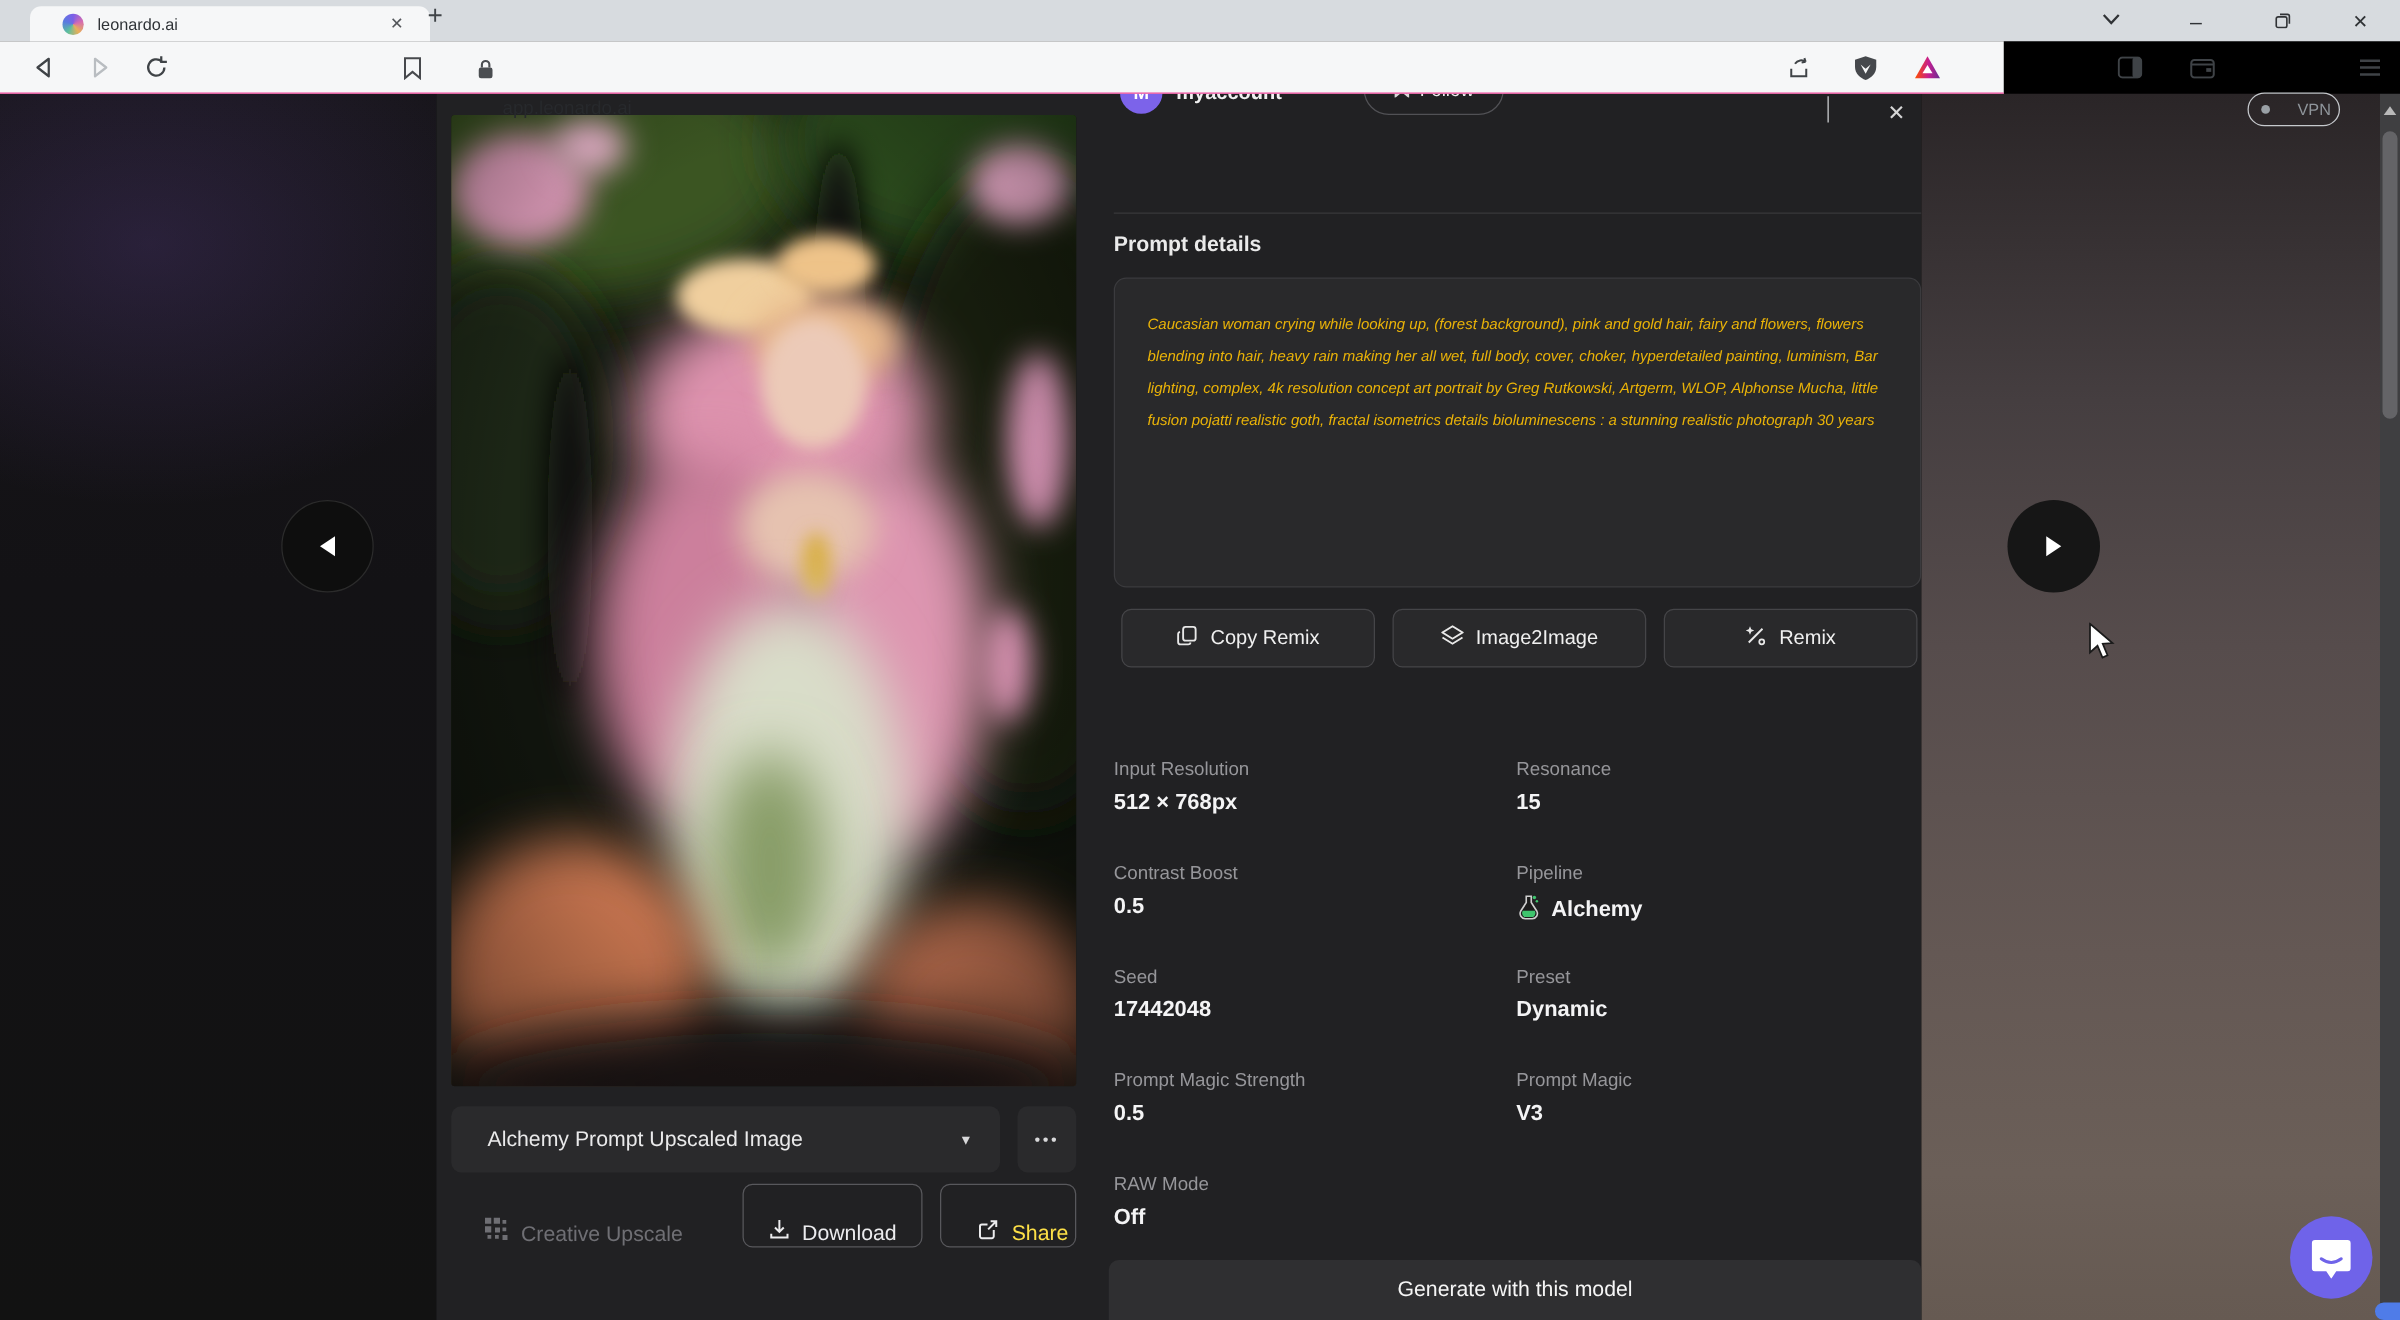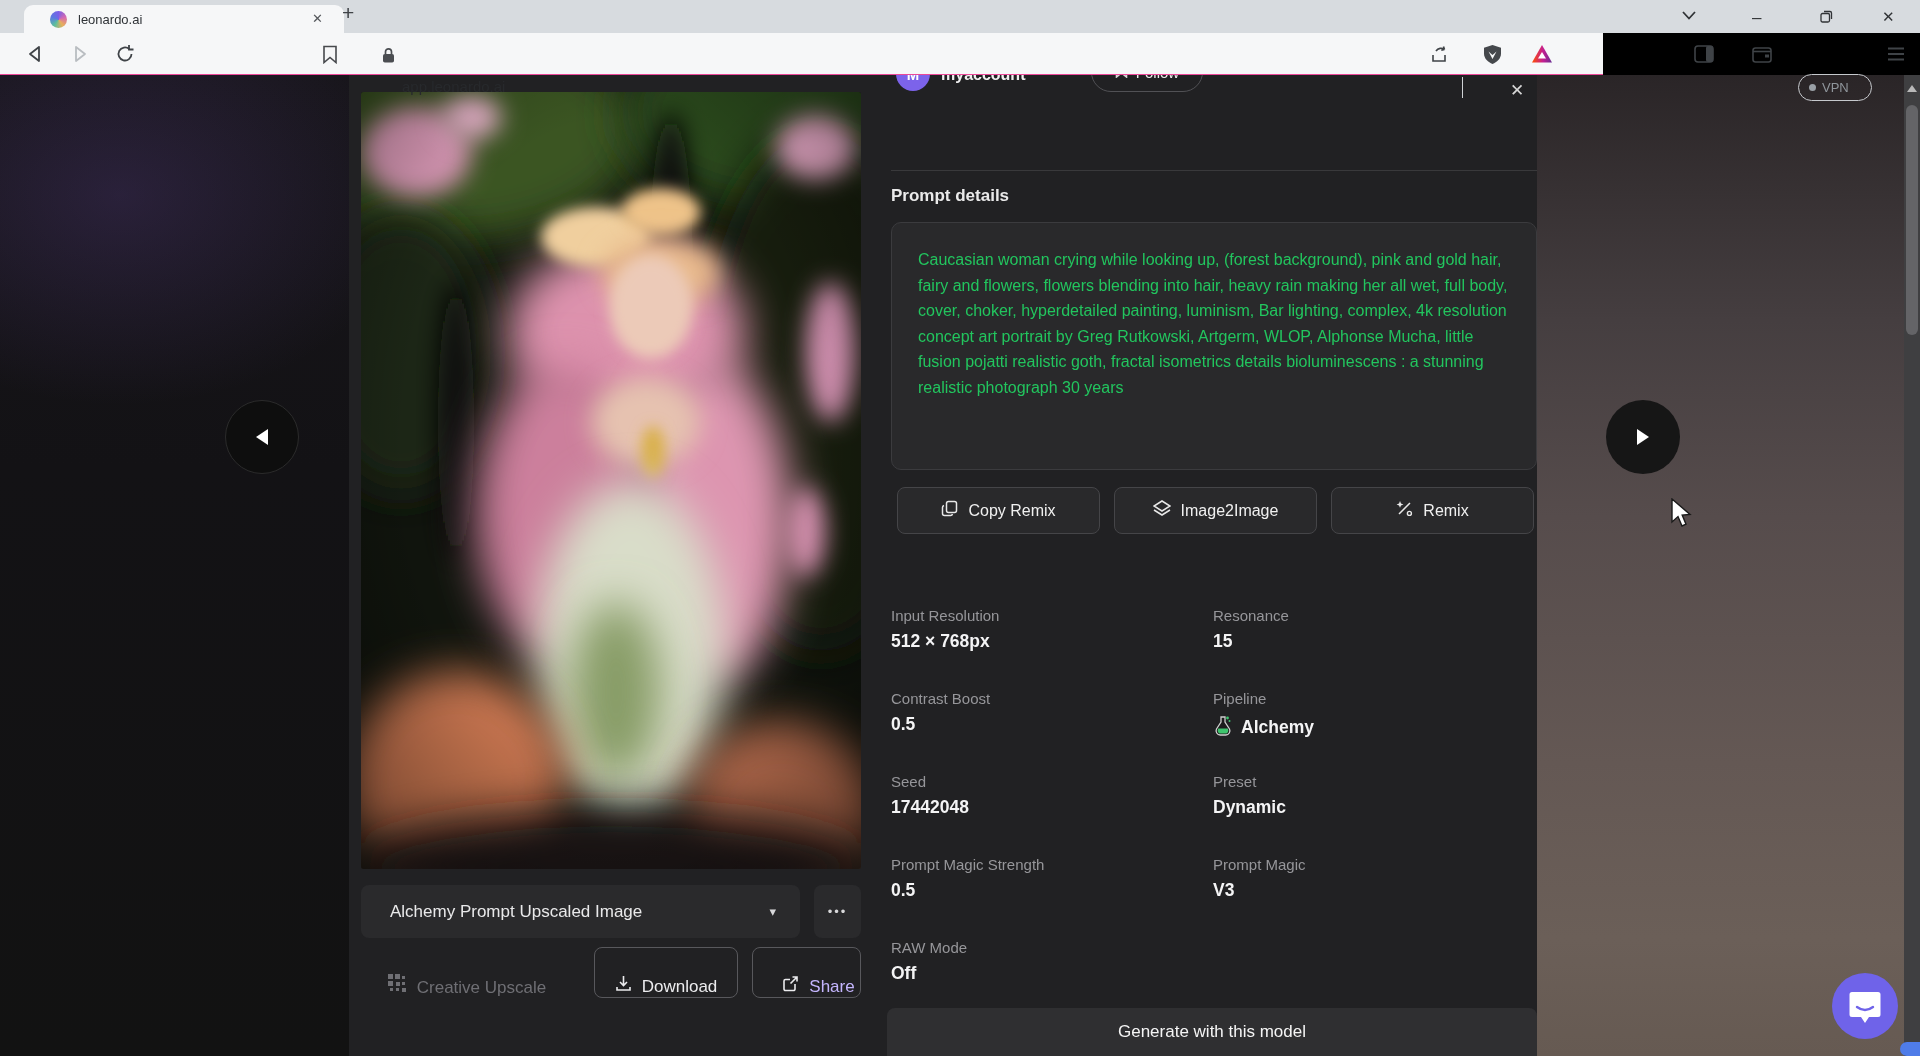--- a/index.html
+++ b/index.html
@@ -20,21 +20,21 @@
   .newtab { left:342px; top:1px; font-size:21px; color:#3f4347; }
   .wc { top:8px; color:#303336; }
   .wc-min { left:1752px; font-size:17px; }
   .wc svg { display:block; }
 
   #toolbar { left:0; top:33px; width:1603px; height:42px; background:#f6f7f8; border-bottom:1px solid #ec4899; z-index:10; }
   .tool-ic { top:40px; width:28px; height:28px; display:flex; align-items:center; justify-content:center; }
   .url-text { left:402px; top:45px; font-size:15px; color:#27292c; }
   .sep { left:1462px; top:44px; width:1px; height:21px; background:#cfd2d5; }
   .vpn-pill { left:1798px; top:41px; width:74px; height:27px; border:1.5px solid #c6c9cd; border-radius:14px;
-    display:flex; align-items:center; gap:6px; padding-left:10px; }
+    display:flex; align-items:center; gap:22px; padding-left:10px; }
   .vpn-dot { width:7px; height:7px; border-radius:50%; background:#9aa0a6; }
   .vpn-text { font-size:13px; color:#8f959b; }
 
   
   #page-left { left:0; top:75px; width:349px; height:981px;
     background:radial-gradient(420px 300px at 120px 120px, rgba(88,62,135,.30), transparent 70%),
                linear-gradient(180deg,#17151a 0%, #131215 40%, #121212 100%); }
   #backdrop-right { left:1537px; top:75px; width:367px; height:981px;
     background:linear-gradient(180deg,#2a2527 0%, #453e40 25%, #564c4c 45%, #645854 70%, #6b5f58 88%, #665a52 100%); }
   #modal { left:349px; top:75px; width:1188px; height:981px; background:#212123; }
@@ -46,35 +46,35 @@
   .variant-select { left:361px; top:885px; width:439px; height:53px; background:#2a2a2c; border-radius:8px;
     display:flex; align-items:center; }
   .variant-label { margin-left:29px; font-size:17px; color:#e9e9ea; }
   .variant-caret { position:absolute; right:24px; font-size:13px; color:#d8d8da; }
   .more-btn { left:814px; top:885px; width:47px; height:53px; background:#2a2a2c; border-radius:8px;
     display:flex; align-items:center; justify-content:center; font-size:13px; letter-spacing:2px; color:#d8d8da; }
   .row2-btn { top:947px; height:51px; border-radius:8px; display:flex; align-items:flex-end; justify-content:center; gap:10px;
     font-size:17px; }
   #creative-upscale { left:361px; width:212px; color:#6f6f74; }
   #download-btn { left:594px; width:144px; border:1px solid #58585c; color:#ececee; }
-  #share-btn { left:752px; width:109px; border:1px solid #58585c; color:#c4b5fd;padding-left:24px; }
+  #share-btn { left:752px; width:109px; border:1px solid #58585c; color:#fde047;padding-left:24px; }
 
   
   .avatar { left:896px; top:57px; width:34px; height:34px; border-radius:50%; background:#7c63ea;
     display:flex; align-items:center; justify-content:center; font-size:15px; font-weight:bold; color:#fff; }
   .account-name { left:941px; top:66px; font-size:16px; font-weight:bold; color:#f0f0f0; }
   .follow-btn { left:1091px; top:52px; width:112px; height:40px; border:1px solid #515155; border-radius:20px;
     display:flex; align-items:center; justify-content:center; gap:8px; font-size:15px; color:#ececec; }
   .close-x { left:1510px; top:80px; font-size:17px; color:#d6d6d6; }
 
   .lb-title { left:891px; top:122px; font-size:24px; font-weight:bold; color:#fafafa; }
   .divider { left:891px; top:170px; width:646px; height:1px; background:#39393b; }
   .prompt-heading { left:891px; top:186px; font-size:17px; font-weight:bold; color:#eaeaea; }
   .prompt-box { left:891px; top:222px; width:646px; height:248px; background:#29292b; border:1px solid #3b3b3e; border-radius:10px; }
-  .prompt-text { padding:24px 26px 0 26px; font-size:16px; line-height:25.5px; color:#22c55e; }
+  .prompt-text { padding:24px 26px 0 26px; font-size:12px; line-height:25.5px; color:#eab308;font-style:italic; }
 
   .action-btn { top:487px; width:203px; height:47px; background:#29292b; border:1px solid #454548; border-radius:8px;
     display:flex; align-items:center; justify-content:center; gap:10px; font-size:16px; color:#f0f0f0; }
   #btn-copy-prompt { left:897px; } #btn-image2image { left:1114px; } #btn-remix { left:1331px; }
 
   #meta-grid { left:891px; top:607px; width:646px; display:grid; grid-template-columns:322px 1fr; grid-auto-rows:83px; }
   .meta-label { font-size:15px; color:#96969a; margin-bottom:7px; }
   .meta-value { font-size:17.5px; font-weight:bold; color:#f4f4f5; display:flex; align-items:center; gap:8px; }
 
   #generate-btn { left:887px; top:1008px; width:650px; height:56px; background:#2f2f31; border-radius:8px;

